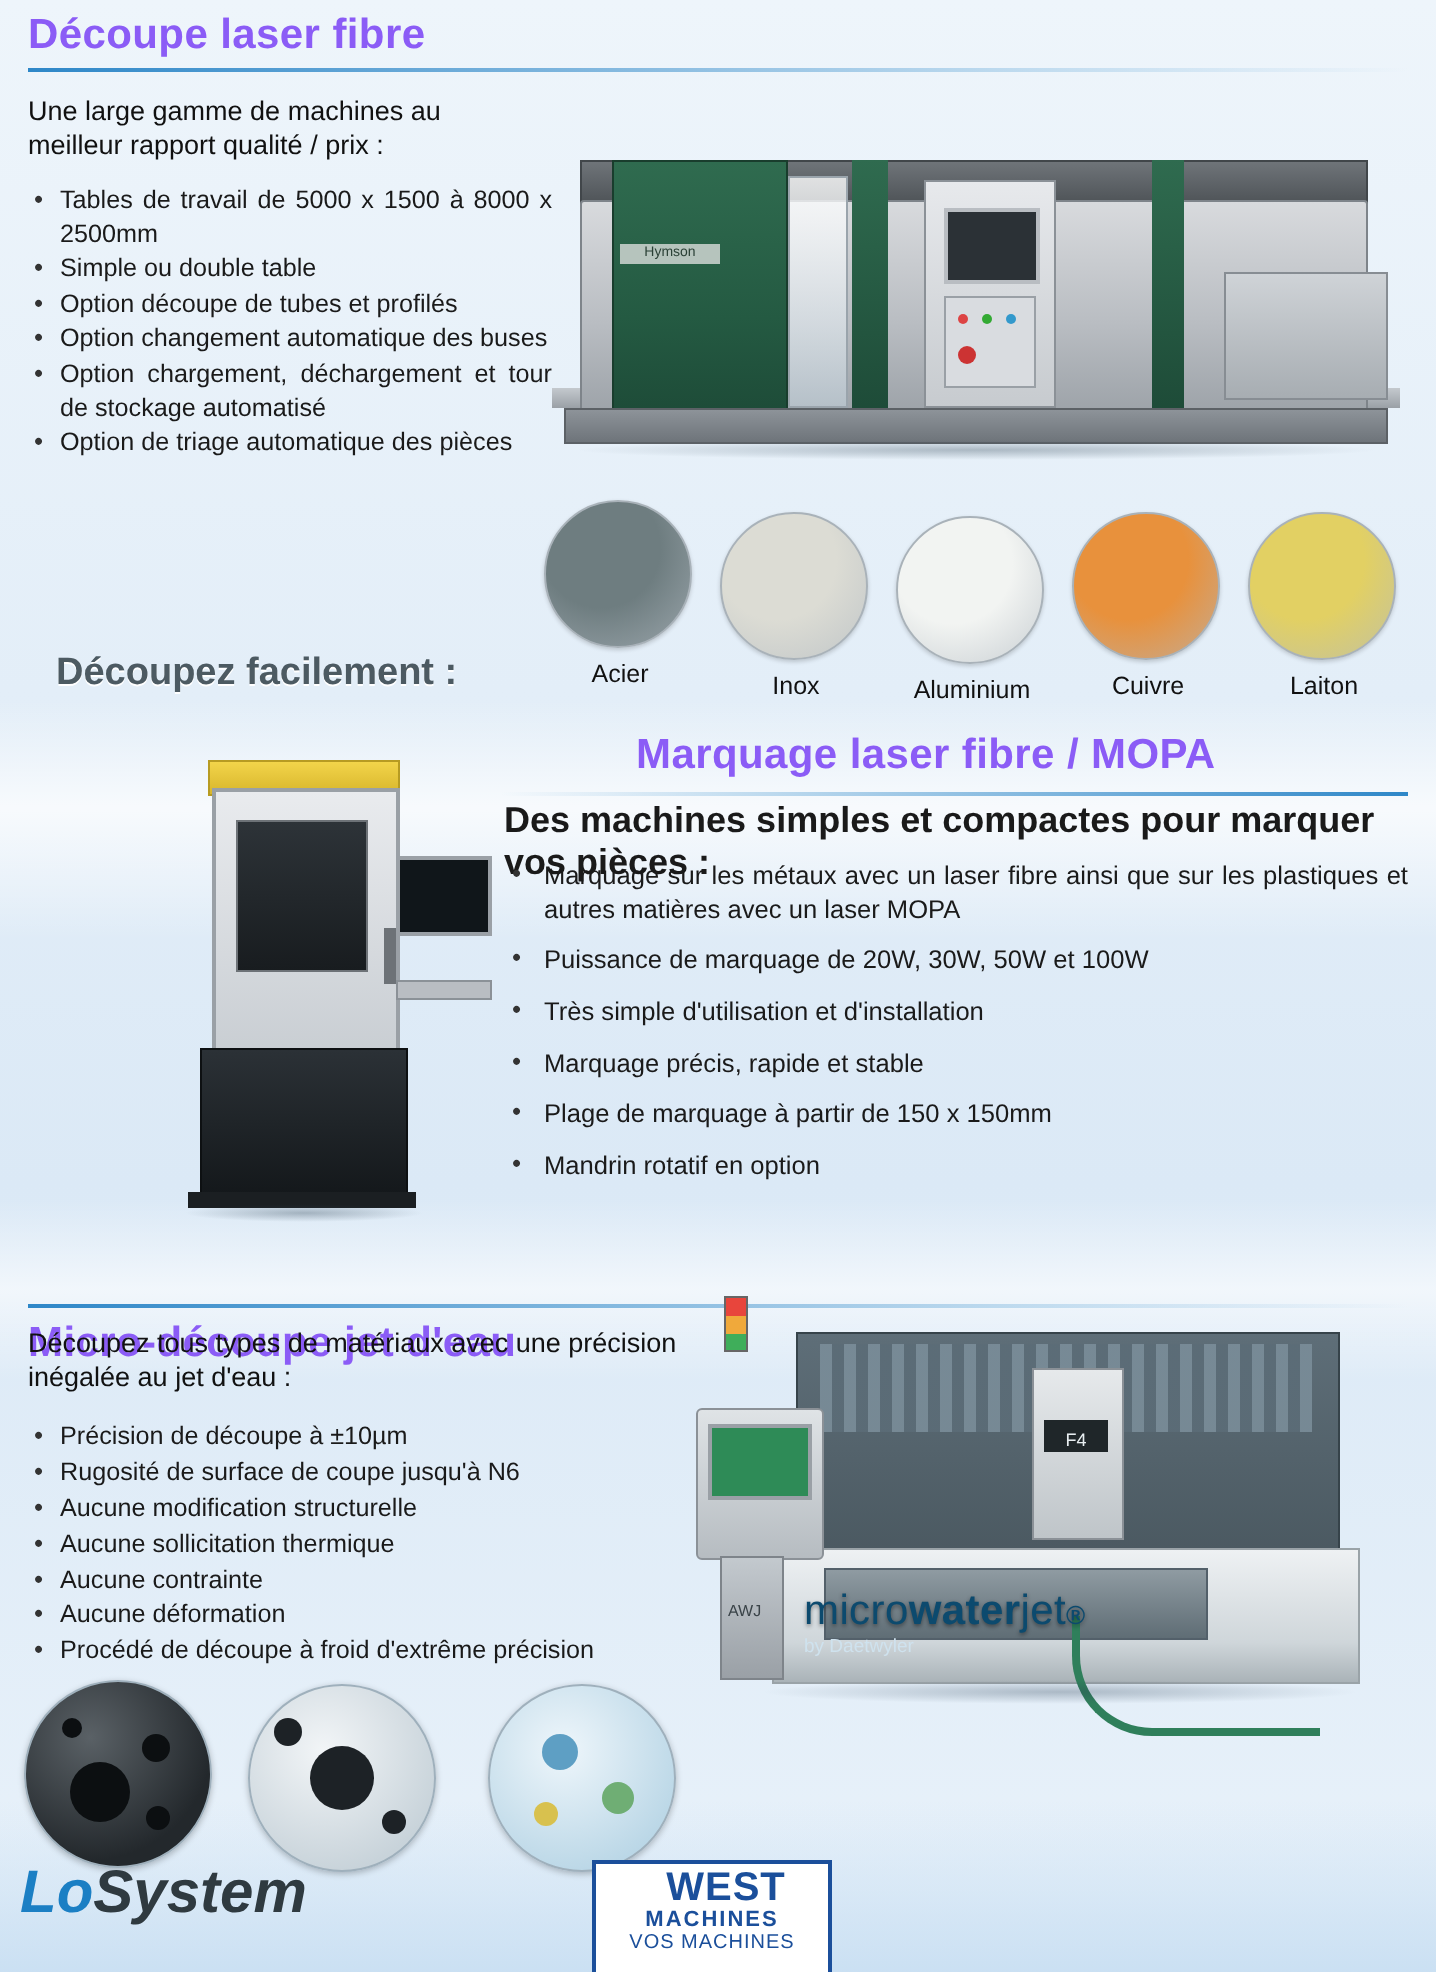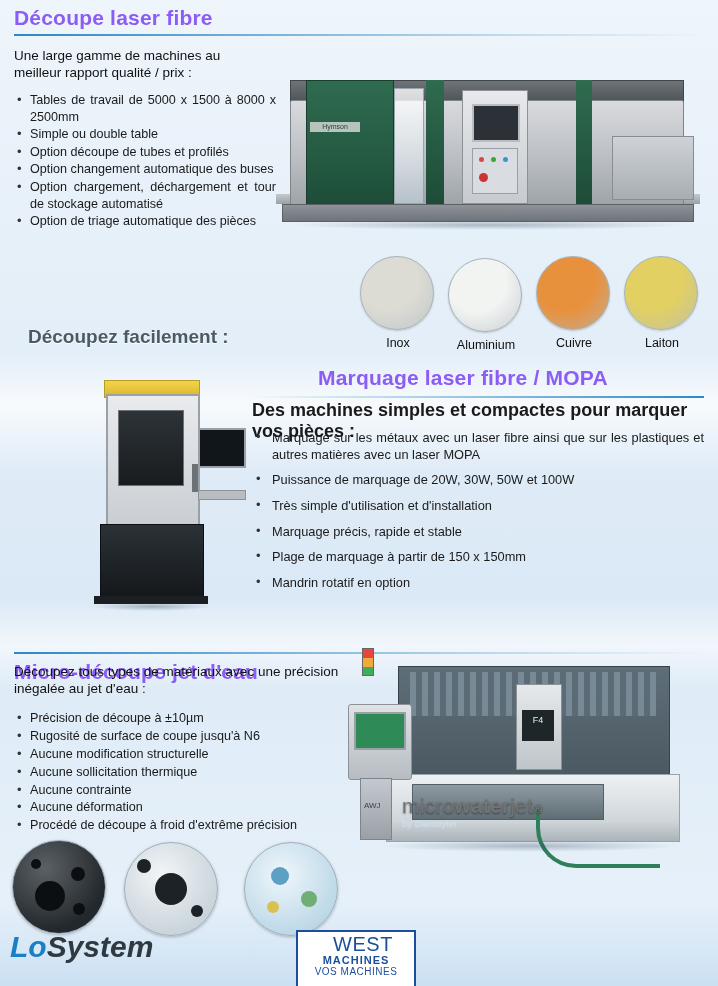--- a/index.html
+++ b/index.html
@@ -93,40 +93,40 @@
   .machine3{position:absolute;left:340px;top:648px;width:368px;height:226px;}
   .m3-frame{position:absolute;left:58px;top:18px;width:270px;height:120px;background:linear-gradient(180deg,#5e6e78 0%,#49575f 100%);border:1px solid #36434a;}
   .m3-hatch{position:absolute;left:70px;top:24px;width:246px;height:44px;background:repeating-linear-gradient(90deg,#7a8d99 0 6px,#5b6c77 6px 12px);opacity:.9;}
   .m3-tank{position:absolute;left:46px;top:126px;width:292px;height:66px;background:linear-gradient(180deg,#eef1f3 0%,#cfd6da 70%,#aab3b8 100%);border:1px solid #9aa3a8;}
   .m3-inner{position:absolute;left:72px;top:136px;width:190px;height:34px;background:linear-gradient(180deg,#8f9ba2,#5f6d75);border:1px solid #53606a;}
   .m3-ctrl{position:absolute;left:8px;top:56px;width:62px;height:74px;background:linear-gradient(180deg,#dfe3e6,#b6bcc1);border:1px solid #8b9197;border-radius:3px;}
   .m3-ctrl-scr{position:absolute;left:14px;top:64px;width:48px;height:34px;background:#2e8b57;border:2px solid #9aa0a6;}
   .m3-col{position:absolute;left:20px;top:130px;width:30px;height:60px;background:linear-gradient(180deg,#c3c9ce,#9aa0a6);border:1px solid #7e848a;}
   .m3-light{position:absolute;left:22px;top:0px;width:10px;height:26px;background:linear-gradient(180deg,#e8453c 0 9px,#f0a93b 9px 18px,#3fae5a 18px 26px);border:1px solid #666;}
   .m3-headunit{position:absolute;left:176px;top:36px;width:44px;height:84px;background:linear-gradient(180deg,#e6e9eb,#bfc5c9);border:1px solid #8b9197;}
-  .m3-headlbl{position:absolute;left:182px;top:62px;width:32px;height:31px;background:#1f2629;color:#e8eef1;font-size:9px;text-align:center;line-height:20px;}
+  .m3-headlbl{position:absolute;left:182px;top:62px;width:32px;height:16px;background:#1f2629;color:#e8eef1;font-size:9px;text-align:center;line-height:20px;}
   .m3-hose{position:absolute;left:196px;top:160px;width:120px;height:56px;border-left:4px solid #2f7f5b;border-bottom:4px solid #2f7f5b;border-radius:0 0 0 40px;}
-  .m3-brand{position:absolute;left:62px;top:146px;font-size:21px;color:#737373;font-weight:bold;letter-spacing:.2px;text-shadow:0 1px 2px rgba(0,0,0,.45);}
+  .m3-brand{position:absolute;left:62px;top:146px;font-size:21px;color:#0c4a6e;font-weight:bold;letter-spacing:.2px;text-shadow:0 1px 2px rgba(0,0,0,.45);}
   .m3-brand b{font-weight:bold;}
   .m3-sub{position:absolute;left:62px;top:170px;font-size:9.5px;color:#cfe2ee;}
   .m3-shadow{position:absolute;left:40px;top:192px;width:300px;height:12px;background:radial-gradient(ellipse at center,rgba(40,60,80,.3),rgba(40,60,80,0) 70%);}
 
   
   .parts{position:absolute;left:8px;top:840px;width:340px;height:96px;}
   .part{position:absolute;width:92px;height:92px;border-radius:50%;border:1px solid #9fb0bc;box-shadow:0 1px 3px rgba(0,0,0,.25);overflow:hidden;}
   .p1{left:4px;top:0;background:radial-gradient(circle at 35% 30%,#5a6166,#23282c 70%);}
   .p2{left:116px;top:2px;background:radial-gradient(circle at 40% 35%,#f2f5f7,#c8d3da 75%);}
   .p3{left:236px;top:2px;background:radial-gradient(circle at 40% 35%,#eef6fb,#b9d6e6 78%);}
   .p-dot{position:absolute;border-radius:50%;}
 
   
   #footer-brand{position:absolute;left:10px;top:930px;font-size:30px;font-weight:bold;color:#1b7fc4;font-style:italic;}
   #footer-brand .dark{color:#2f3a40;}
   .wm-logo{position:absolute;left:296px;top:930px;width:116px;height:54px;background:#fff;border:2px solid #1b4f9b;text-align:center;}
-  .wm-top{font-size:20px;font-weight:normal;color:#1b4f9b;line-height:20px;margin-top:2px;letter-spacing:.5px;margin-left:14px;}
+  .wm-top{font-size:20px;font-weight:bold;color:#1b4f9b;line-height:20px;margin-top:2px;letter-spacing:.5px;margin-left:14px;}
   .wm-mid{font-size:11px;font-weight:bold;color:#1b4f9b;line-height:12px;letter-spacing:1px;}
   .wm-bot{font-size:10px;color:#1b4f9b;letter-spacing:.5px;}
 </style>
 </head>
 <body>
 
 <div class="bg-sweep sweep1"></div>
 <div class="bg-sweep sweep2"></div>
 <div class="bg-sweep sweep3"></div>
 
@@ -159,20 +159,24 @@
     <span class="m1-dot" style="left:18px;top:8px;background:#3a3;"></span>
     <span class="m1-dot" style="left:30px;top:8px;background:#39c;"></span>
     <span class="m1-dot" style="left:6px;top:24px;width:9px;height:9px;background:#c33;"></span>
   </div>
   <div class="m1-green3"></div>
   <div class="m1-base"></div>
   <div class="m1-shadow"></div>
 </div>
 
 <div class="mat-row">
+  <div class="mat" style="left:0;top:0">
+    <div class="disc" id="mat0" style="background: radial-gradient(circle at 38% 32%, rgb(110, 125, 128) 0%, rgb(110, 125, 128) 45%, rgba(0, 0, 0, 0.22) 130%);"></div>
+    <div class="lbl">Acier</div>
+  </div>
   <div class="mat" style="left:88px;top:6px">
     <div class="disc" id="mat1" style="background: radial-gradient(circle at 38% 32%, rgb(220, 220, 212) 0%, rgb(220, 220, 212) 45%, rgba(0, 0, 0, 0.22) 130%);"></div>
     <div class="lbl">Inox</div>
   </div>
   <div class="mat" style="left:176px;top:8px">
     <div class="disc" id="mat2" style="background: radial-gradient(circle at 38% 32%, rgb(242, 244, 242) 0%, rgb(242, 244, 242) 45%, rgba(0, 0, 0, 0.22) 130%);"></div>
     <div class="lbl">Aluminium</div>
   </div>
   <div class="mat" style="left:264px;top:6px">
     <div class="disc" id="mat3" style="background: radial-gradient(circle at 38% 32%, rgb(232, 145, 60) 0%, rgb(232, 145, 60) 45%, rgba(0, 0, 0, 0.22) 130%);"></div>

